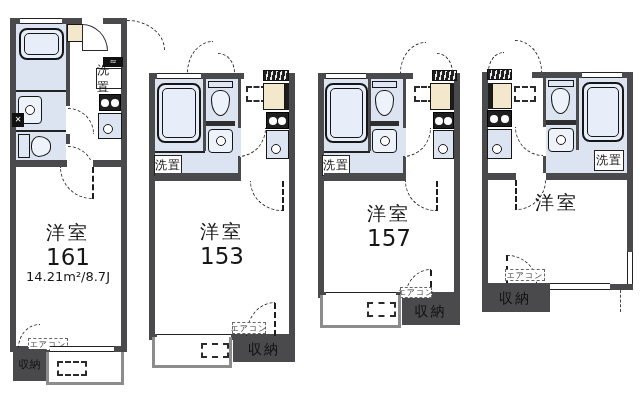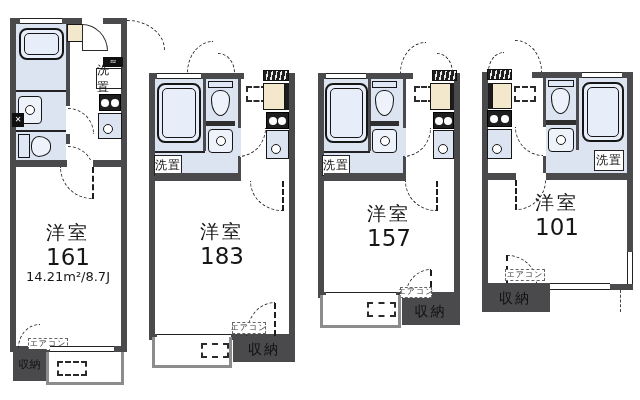--- a/index.html
+++ b/index.html
@@ -24,21 +24,21 @@
   .burner{width:8px;height:8px;background:#fff;border-radius:50%;}
   .ksink{background:#dce4f1;border:1.5px solid #161616;position:absolute;box-sizing:border-box;}
   .ksink::after{content:"";position:absolute;width:8px;height:8px;border:1.5px solid #161616;border-radius:50%;
                 background:#fff;left:4px;bottom:4px;}
   .beige{background:#f3e8cc;border:1.5px solid #161616;box-sizing:border-box;}
   .lbl{display:flex;align-items:center;justify-content:center;background:#fff;border:1.2px solid #222;
        box-sizing:border-box;color:#111;}
   .lbl.onbeige{background:transparent;border:none;}
   .laundry{font-size:12px;letter-spacing:1px;}
   .closet-t{font-size:14px;letter-spacing:2px;}
-  .aircon{border:1.2px dashed #666;color:#333;font-size:8px;display:flex;align-items:flex-end;justify-content:center;
+  .aircon{border:1.2px dashed #666;color:#333;font-size:8px;display:flex;align-items:center;justify-content:center;
           background:#fff;letter-spacing:1px;white-space:nowrap;}
   .arc{box-sizing:border-box;border:0 dashed #2b2b2b;position:absolute;}
   .arc.tl{border-top:1.8px dashed #2b2b2b;border-left:1.8px dashed #2b2b2b;border-top-left-radius:100%;}
   .arc.tr{border-top:1.8px dashed #2b2b2b;border-right:1.8px dashed #2b2b2b;border-top-right-radius:100%;}
   .arc.bl{border-bottom:1.8px dashed #2b2b2b;border-left:1.8px dashed #2b2b2b;border-bottom-left-radius:100%;}
   .arc.br{border-bottom:1.8px dashed #2b2b2b;border-right:1.8px dashed #2b2b2b;border-bottom-right-radius:100%;}
   .arc.solid{border-style:solid;border-width:1.3px;}
   .leafv{border-left:2.5px dashed #1d1d1d;width:0;position:absolute;}
   .thinv{border-left:1.8px dashed #444;width:0;position:absolute;}
   .winh{background:#fff;border-top:1.5px solid #222;border-bottom:1.5px solid #222;box-sizing:border-box;}
@@ -147,21 +147,21 @@
     <div class="abs stove" style="left:117px;top:39px;width:23px;height:17px;">
       <span class="burner"></span>
         <span class="burner"></span>
       </div>
     <div class="ksink" style="left:117px;top:57px;width:23px;height:29px;"></div>
     <div class="abs wall" style="left:6px;top:100px;width:86px;height:8px;"></div>
     <div class="leafv" style="left:133px;top:108px;height:30px;"></div>
     <div class="arc bl" style="left:101px;top:108px;width:32px;height:30px;"></div>
     <div class="room-label" style="left:23px;top:148px;width:100px;">
       <div class="rt">洋室</div>
-      <div class="rn">183</div>
+      <div class="rn">153</div>
     </div>
     <div class="arc tl" style="left:97px;top:229px;width:29px;height:34px;"></div>
     <div class="leafv" style="left:125px;top:230px;height:33px;"></div>
     <div class="abs aircon" style="left:83px;top:249px;width:34px;height:12px;">
       <span>エアコン</span>
       </div>
     <div class="abs wall" style="left:84px;top:264px;width:62px;height:25px;"></div>
     <div class="abs beige lbl onbeige closet-t" style="left:88px;top:267px;width:54px;height:19px;">
       <span>収納</span>
       </div>
@@ -251,21 +251,20 @@
       <span class="burner"></span>
         <span class="burner"></span>
       </div>
     <div class="ksink" style="left:5px;top:57px;width:25px;height:30px;"></div>
     <div class="abs wall" style="left:6px;top:101px;width:28px;height:7px;"></div>
     <div class="abs wall" style="left:64px;top:101px;width:81px;height:7px;"></div>
     <div class="leafv" style="left:33px;top:108px;height:30px;"></div>
     <div class="arc br" style="left:34px;top:108px;width:30px;height:30px;"></div>
     <div class="room-label" style="left:25px;top:120px;width:100px;">
       <div class="rt">洋室</div>
-      <div class="rn">101</div>
     </div>
     <div class="arc tr" style="left:25px;top:183px;width:30px;height:28px;"></div>
     <div class="leafv" style="left:24px;top:183px;height:28px;"></div>
     <div class="abs aircon" style="left:23px;top:197px;width:40px;height:12px;">
       <span>エアコン</span>
       </div>
     <div class="abs wall" style="left:0;top:211px;width:68px;height:29px;"></div>
     <div class="abs beige lbl onbeige closet-t" style="left:5px;top:216px;width:56px;height:21px;">
       <span>収納</span>
       </div>

